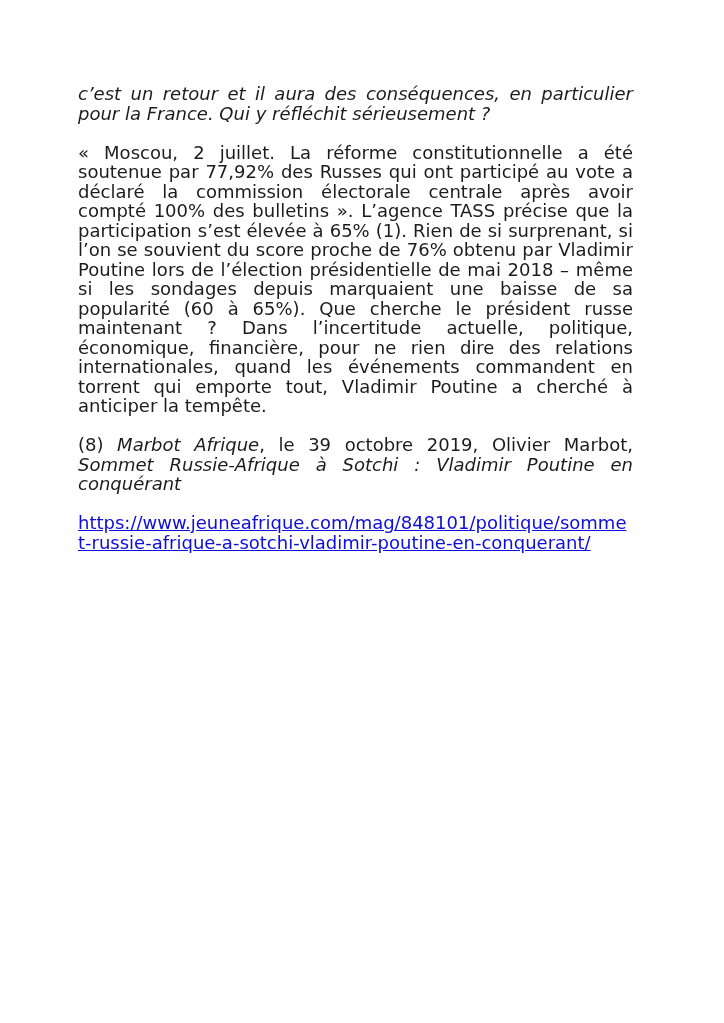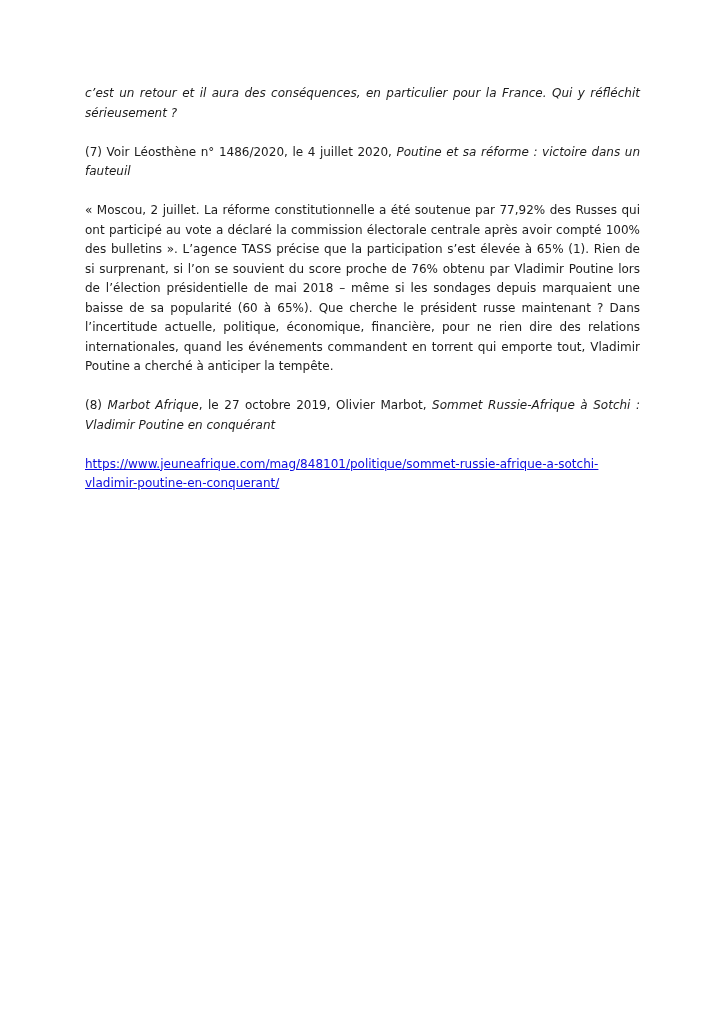--- a/index.html
+++ b/index.html
@@ -10,24 +10,24 @@
   body {
     width: 724px;
     height: 1023px;
     position: relative;
     font-family: "DejaVu Sans", "Liberation Sans", sans-serif;
     color: #1c1c1c;
     overflow: hidden;
   }
   .page {
     position: absolute;
-    left: 85px;
+    left: 78px;
     top: 84px;
     width: 555px;
-    font-size: 12px;
+    font-size: 18px;
     line-height: 19.5px;
   }
   .para {
     margin: 0 0 19.5px 0;
   }
   .justify {
     text-align: justify;
   }
   .italic {
     font-style: italic;
@@ -42,21 +42,20 @@
     cursor: pointer;
   }
 </style>
 </head>
 <body>
 
 <div class="page">
 
   <p class="para justify italic">c’est un retour et il aura des conséquences, en particulier pour la France. Qui y réfléchit sérieusement ?</p>
 
-  <p class="para justify"><span>(7) Voir Léosthène n° 1486/2020, le 4 juillet 2020, </span><em>Poutine et sa réforme : victoire dans un fauteuil</em></p>
 
   <p class="para justify">« Moscou, 2 juillet. La réforme constitutionnelle a été soutenue par 77,92% des Russes qui ont participé au vote a déclaré la commission électorale centrale après avoir compté 100% des bulletins ». L’agence TASS précise que la participation s’est élevée à 65% (1). Rien de si surprenant, si l’on se souvient du score proche de 76% obtenu par Vladimir Poutine lors de l’élection présidentielle de mai 2018 – même si les sondages depuis marquaient une baisse de sa popularité (60 à 65%). Que cherche le président russe maintenant ? Dans l’incertitude actuelle, politique, économique, financière, pour ne rien dire des relations internationales, quand les événements commandent en torrent qui emporte tout, Vladimir Poutine a cherché à anticiper la tempête.</p>
 
-  <p class="para justify"><span>(8) </span><em>Marbot Afrique</em><span>, le 27 octobre 2019, Olivier Marbot, </span><em>Sommet Russie-Afrique à Sotchi : Vladimir Poutine en conquérant</em></p>
+  <p class="para justify"><span>(8) </span><em>Marbot Afrique</em><span>, le 39 octobre 2019, Olivier Marbot, </span><em>Sommet Russie-Afrique à Sotchi : Vladimir Poutine en conquérant</em></p>
 
   <p class="para"><a class="link" href="#" title="https://www.jeuneafrique.com/mag/848101/politique/sommet-russie-afrique-a-sotchi-vladimir-poutine-en-conquerant/">https://www.jeuneafrique.com/mag/848101/politique/sommet-russie-afrique-a-sotchi-vladimir-poutine-en-conquerant/</a></p>
 
 </div>
 
 </body></html>

